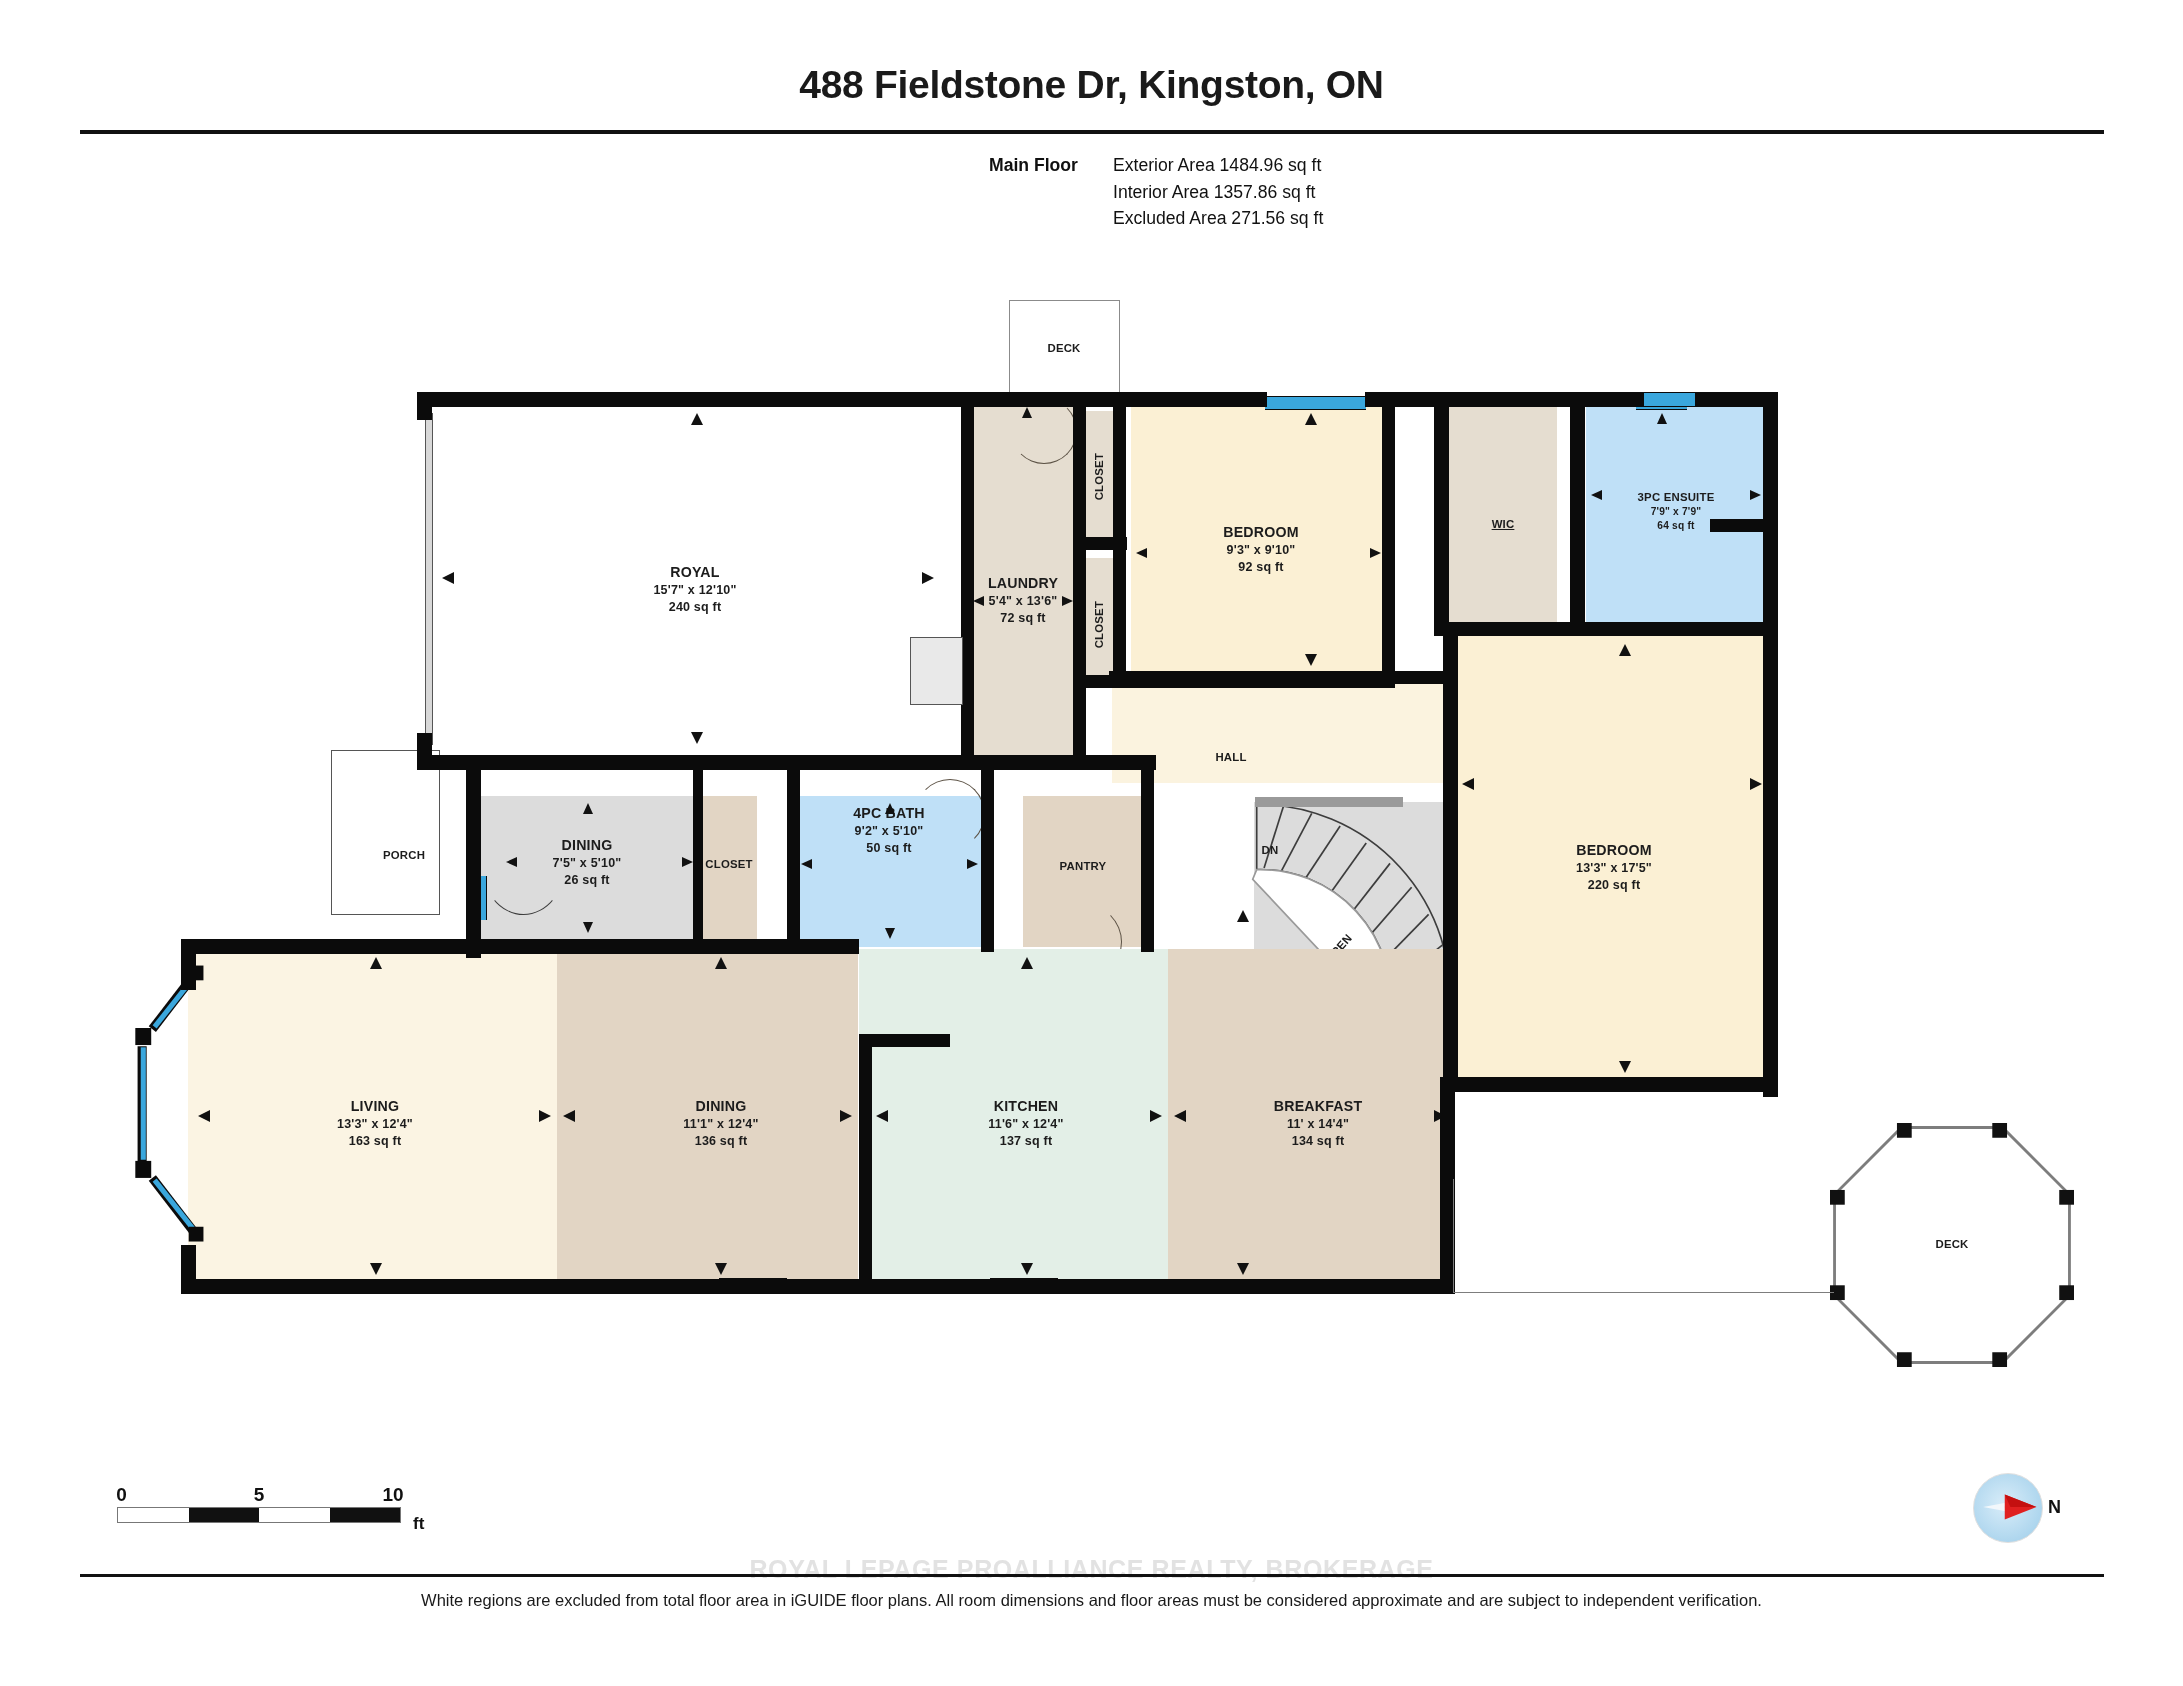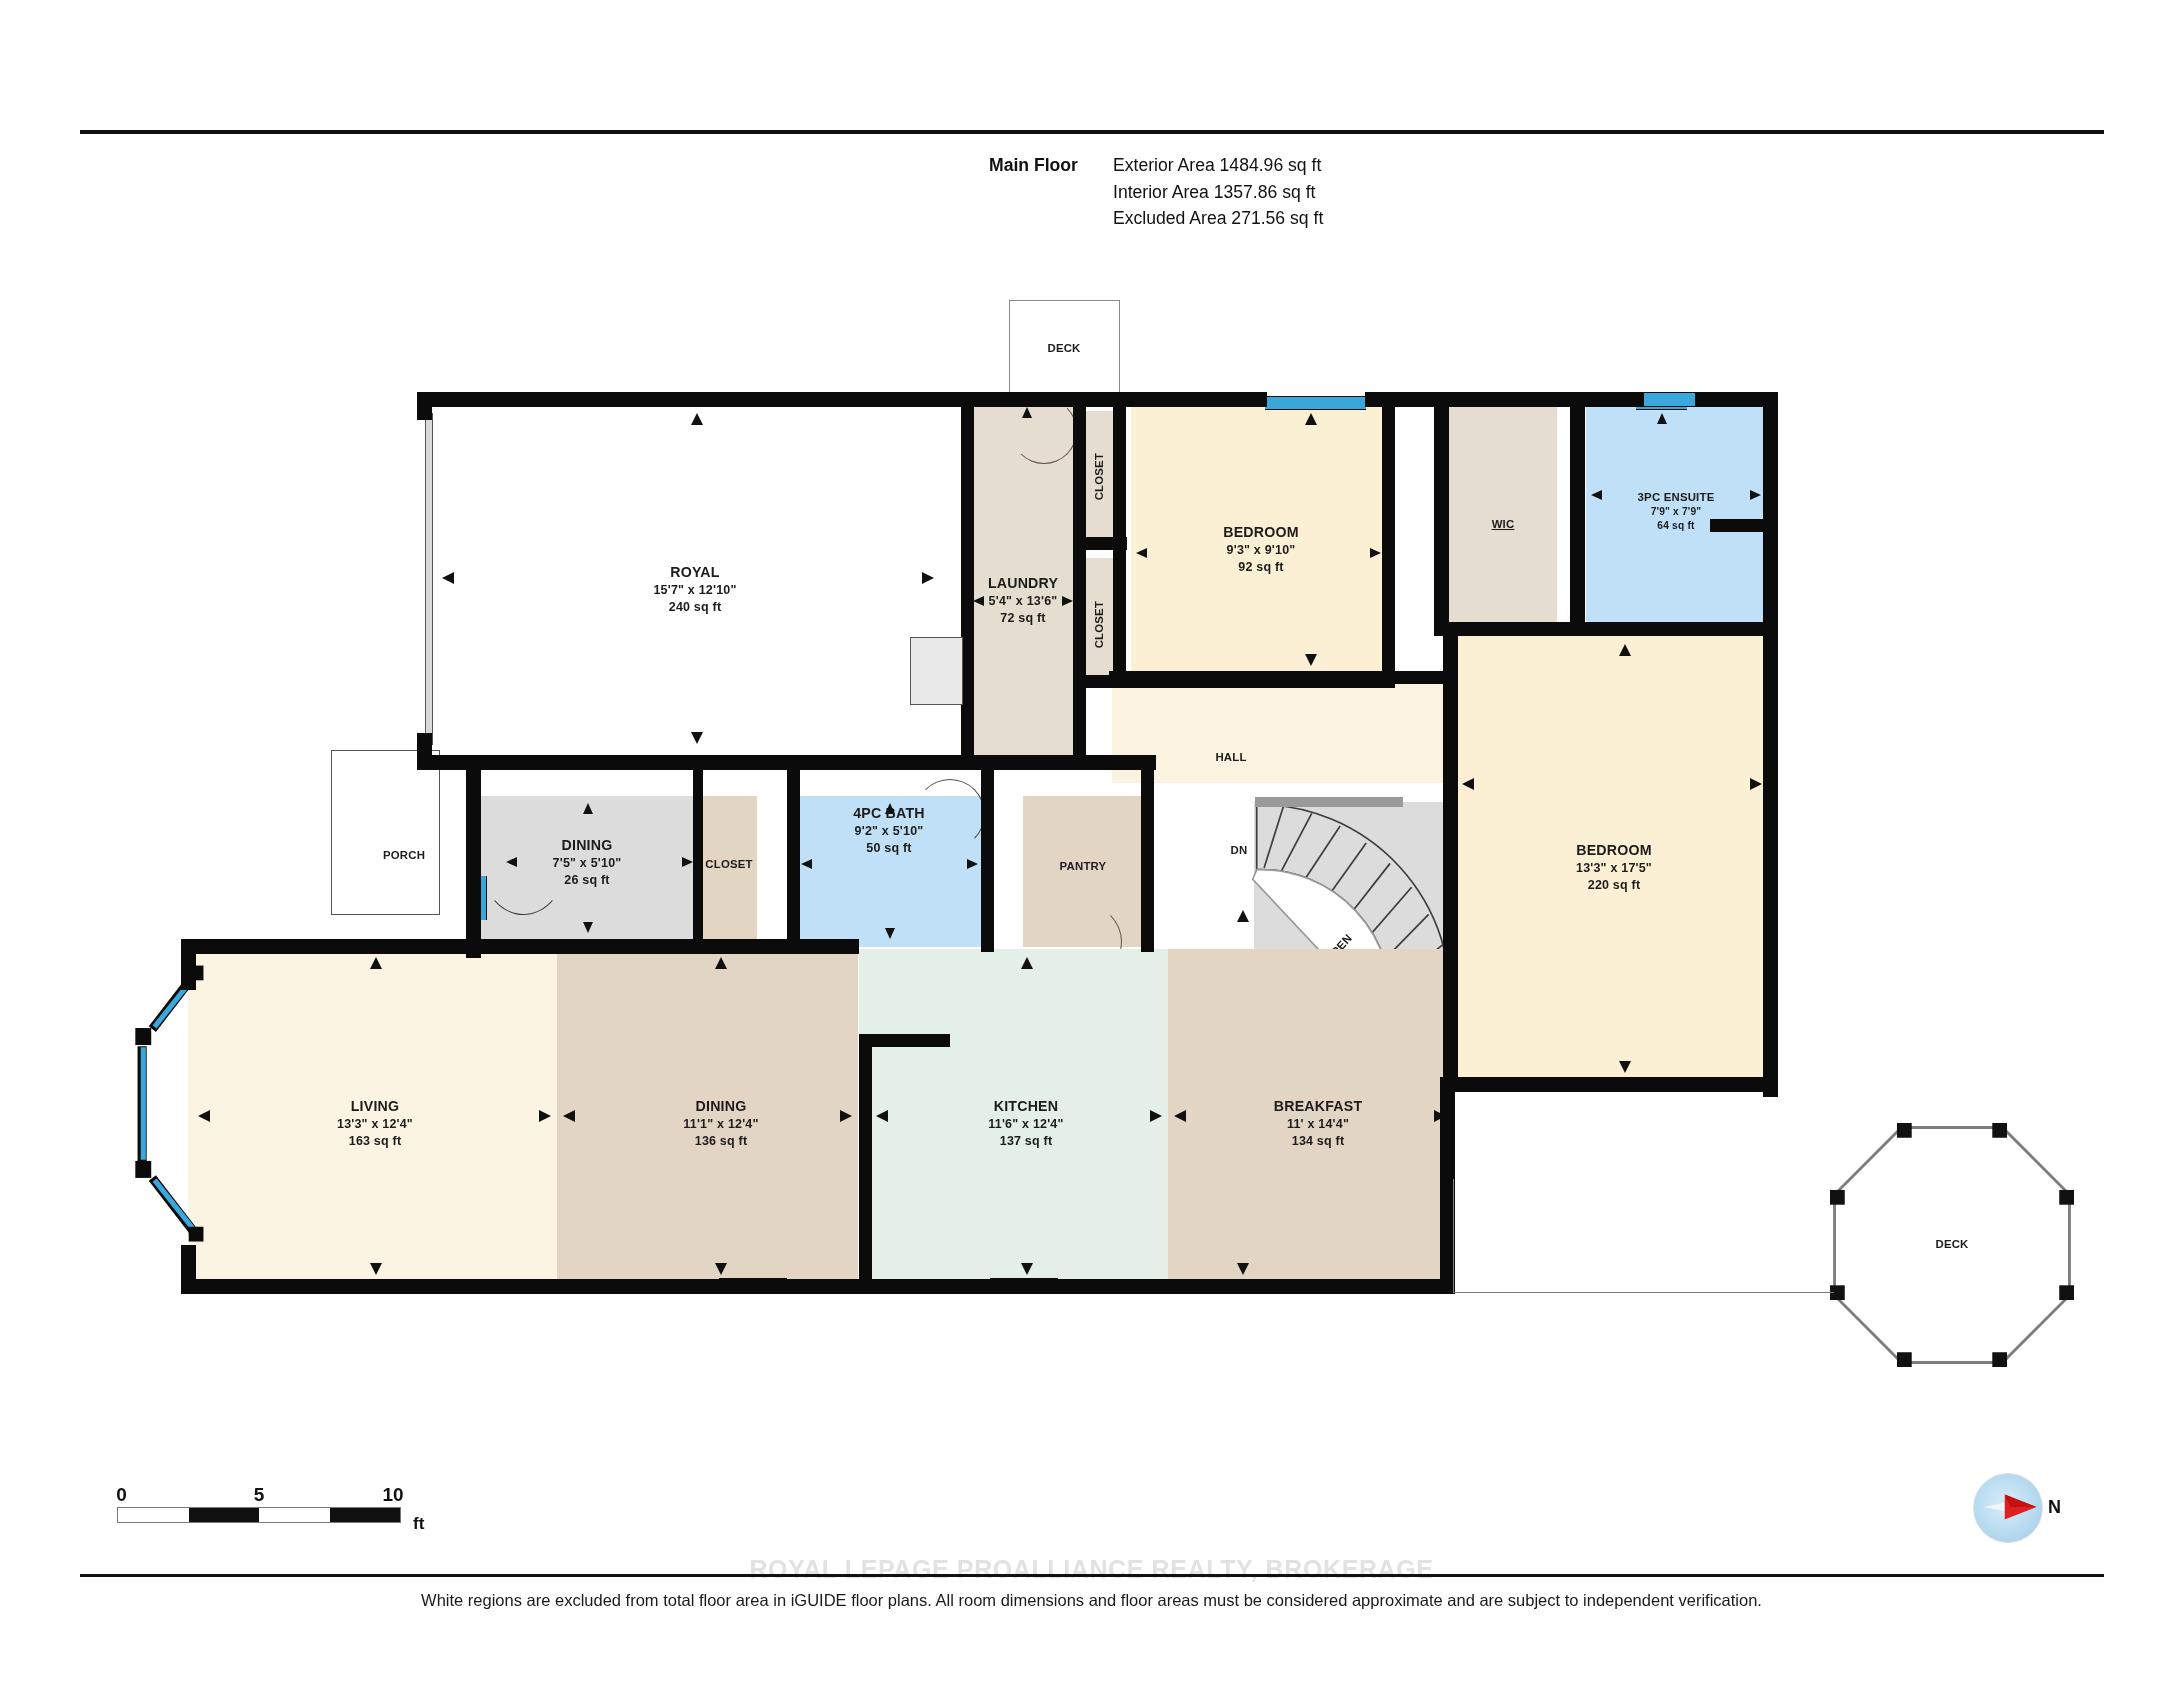--- a/index.html
+++ b/index.html
@@ -64,20 +64,21 @@
   #compass .disc{position:absolute;left:0;top:5.7px;width:68px;height:68px;border-radius:50%;
     background:radial-gradient(circle at 45% 45%,#d9edf9 0%,#aed6ee 70%,#9ccbe8 100%);
     border:1.1px solid #dfdfdf;}
   #compass .nlab{position:absolute;left:75px;top:30px;font-size:18px;font-weight:bold;}
 </style>
 </head>
 <body>
 
 <div id="page">
 
+  <div id="title">488 Fieldstone Dr, Kingston, ON</div>
   <div id="hdr-rule"></div>
 
   <div id="summary">
     <div class="row">
       <div class="lab">Main Floor</div>
       <div class="val">Exterior Area 1484.96 sq ft</div>
     </div>
     <div class="row">
       <div class="lab"></div>
       <div class="val">Interior Area 1357.86 sq ft</div>
@@ -231,21 +232,21 @@
         <line x1="250" y1="124" x2="164" y2="234"></line>
         <line x1="288" y1="166" x2="196" y2="272"></line>
         <line x1="318" y1="214" x2="222" y2="312"></line>
         <line x1="342" y1="268" x2="240" y2="350"></line>
         <line x1="355" y1="328" x2="250" y2="372"></line>
         <line x1="355" y1="390" x2="250" y2="390"></line>
       </g>
       <path d="M 15 135 A 230 230 0 0 1 250 390 L 250 410 L 8 152 Z" fill="#ffffff" stroke="#9a9a9a" stroke-width="3"></path>
       <path d="M 295 340 l 18 46 l 24 -38" fill="#3d3d3d"></path>
     </svg>
-    <div class="lbl sm" style="left:1239px;top:843px;">
+    <div class="lbl sm" style="left:1270px;top:843px;">
       <span>DN</span>
     </div>
     <div class="lbl sm" style="left:1339px;top:941px;transform:translateX(-50%) rotate(-48deg);">
       <span>OPEN</span>
     </div>
     <div class="wall" style="left:1255px;top:797px;width:148px;height:10.2px;background:#9a9a9a;"></div>
 
     <div class="rm c-ivory" style="left:188px;top:949px;width:370px;height:335px;"></div>
     <div class="lbl" style="left:375px;top:1097px;">
       <div>LIVING</div>

